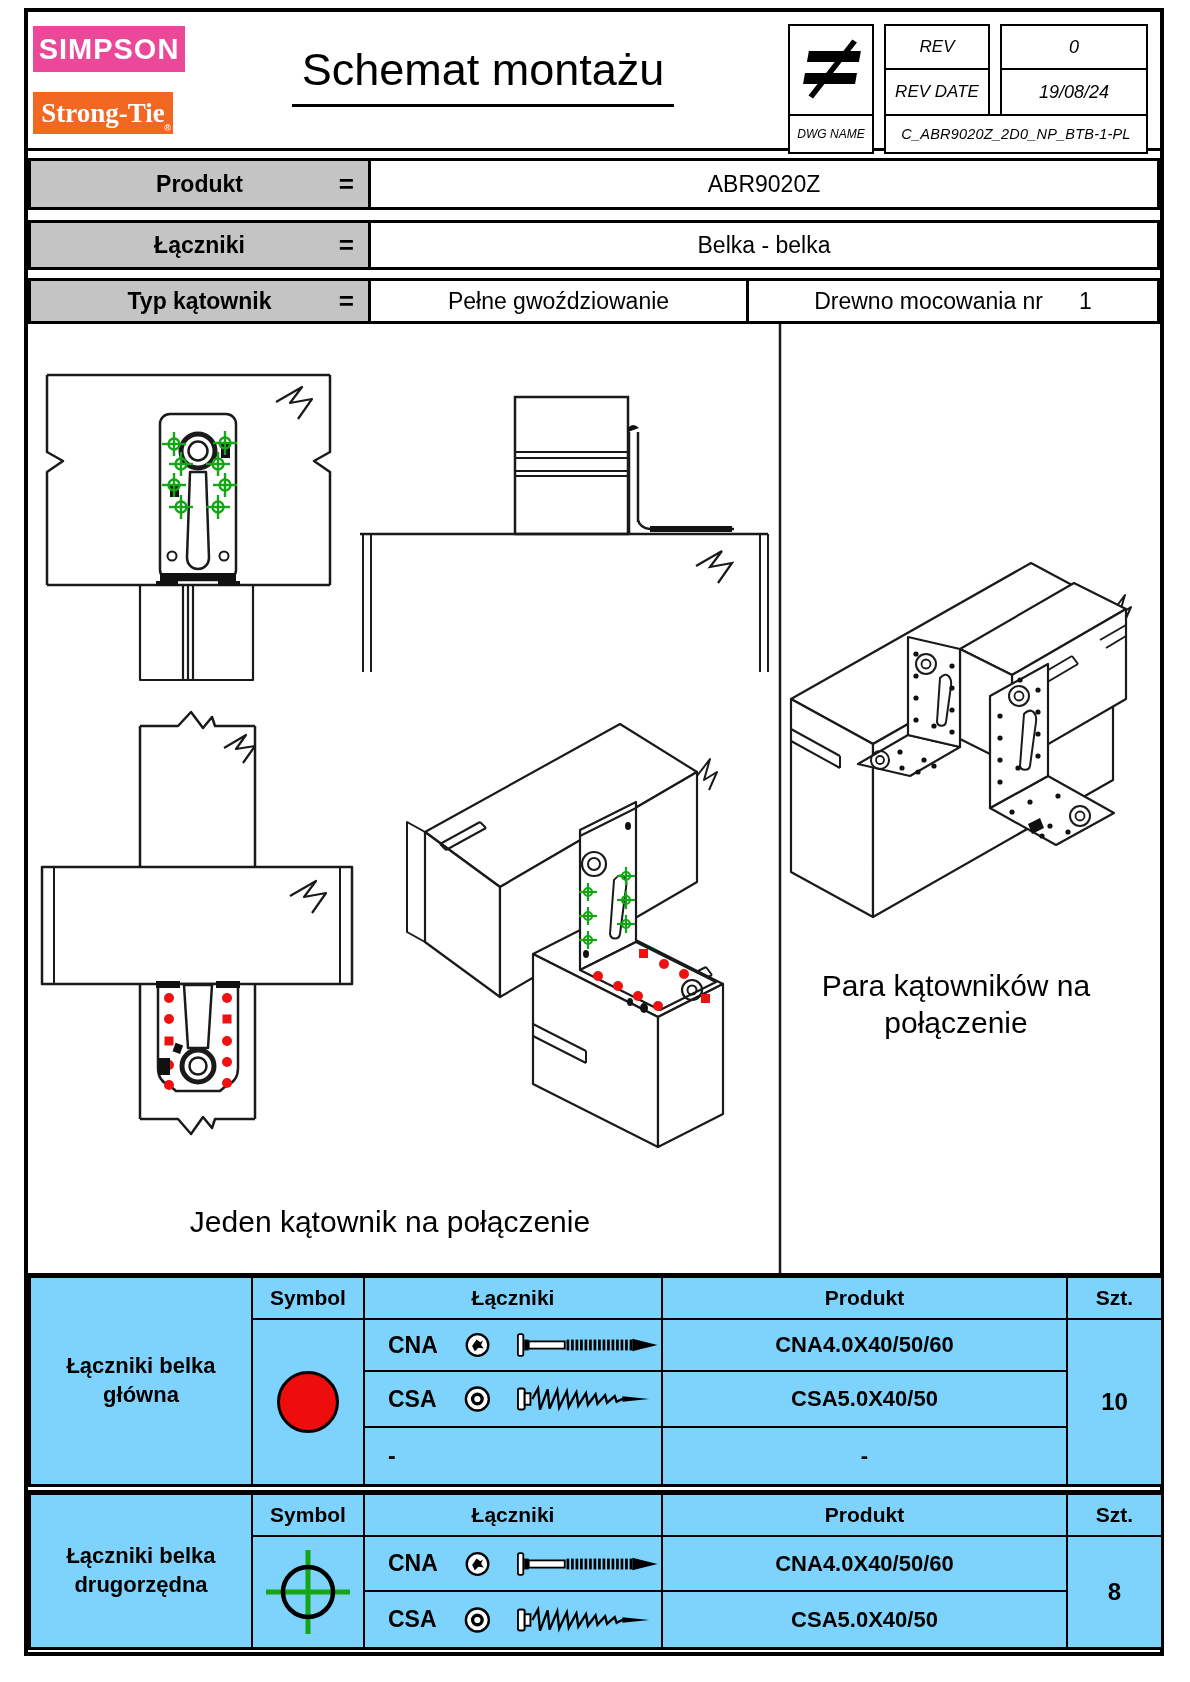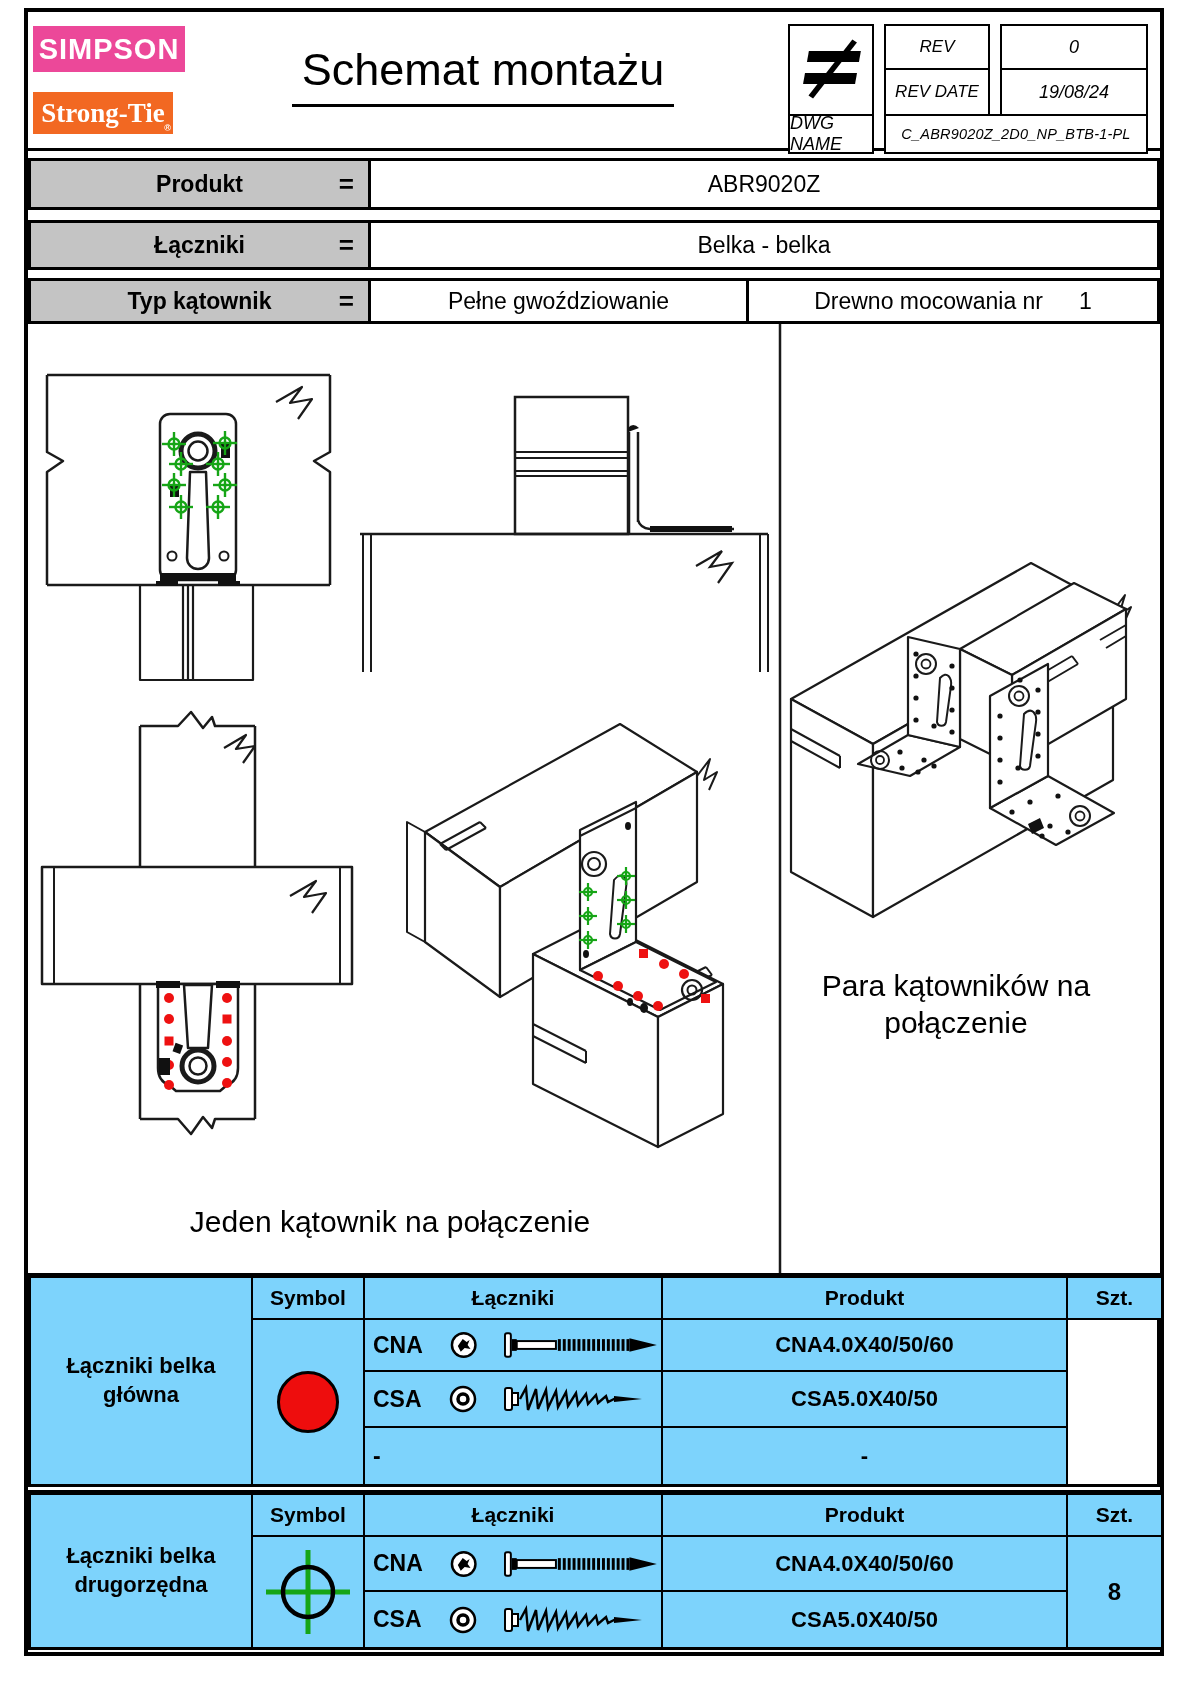--- a/index.html
+++ b/index.html
@@ -11,21 +11,21 @@
   .logo-top{width:152px;height:46px;background:#ec4899;color:#fff;display:flex;align-items:center;justify-content:center;font-weight:bold;font-size:29px;letter-spacing:1px;}
   .logo-bot{position:relative;width:140px;height:42px;background:#f26822;color:#fff;display:flex;align-items:center;justify-content:center;font-family:"Liberation Serif",serif;font-weight:bold;font-size:27px;margin-top:20px;}
   .logo-reg{position:absolute;right:2px;bottom:1px;font-size:9px;font-family:"Liberation Sans",sans-serif;}
   .title-wrap{position:absolute;left:185px;top:32px;width:540px;text-align:center;}
   .title{display:inline-block;font-size:45px;border-bottom:3px solid #000;padding:0 10px 8px 10px;}
   .info{position:absolute;right:0;top:12px;display:grid;grid-template-columns:96px 116px 158px;grid-template-rows:44px 46px 38px;}
   .info>div{border:2px solid #000;display:flex;align-items:center;justify-content:center;background:#fff;margin:0 12px -2px -2px;font-style:italic;}
   .i-proj{grid-column:1;grid-row:1/3;}
   .i-lab{font-size:17px;}
   .i-val{font-size:18px;}
-  .i-dwgl{font-size:18px;}
+  .i-dwgl{font-size:12px;}
   .i-dwgv{grid-column:2/4;font-size:14.5px;letter-spacing:.2px;}
   
   .prow{position:absolute;left:0;width:1132px;display:flex;border:3px solid #000;box-sizing:border-box;background:#fff;}
   .plabel{position:relative;width:337px;background:#c4c4c4;border-right:3px solid #000;display:flex;align-items:center;justify-content:center;font-weight:bold;font-size:23px;flex:none;}
   .peq{position:absolute;right:14px;font-weight:bold;font-size:26px;}
   .pval{flex:1;display:flex;align-items:center;justify-content:center;font-size:23px;}
   .pval.half{flex:none;width:375px;border-right:3px solid #000;}
   .pnum{margin-left:36px;}
   
   .draw{position:absolute;top:312px;left:0;}
@@ -39,21 +39,21 @@
   .ftable>div{border:2px solid #000;margin:0 0 -2px -2px;display:flex;align-items:center;justify-content:center;background:#7dd3fc;}
   .fhead{background:#c4c4c4;font-weight:bold;font-size:21px;}
   .flabel{grid-column:1;background:#c4c4c4;font-weight:bold;font-size:22px;text-align:center;line-height:1.3;}
   .flabel .lblin{width:150px;}
   .fl1{grid-row:1/5;}
   .fl2{grid-row:1/4;}
   .fsym1{grid-column:2;grid-row:2/5;}
   .fsym2{grid-column:2;grid-row:2/4;}
   .fqty1{grid-column:5;grid-row:2/5;font-weight:bold;font-size:24px;}
   .fqty2{grid-column:5;grid-row:2/4;font-weight:bold;font-size:24px;}
-  .fastcell{justify-content:flex-start !important;gap:26px;padding-left:8px;}
+  .fastcell{justify-content:flex-start !important;gap:26px;padding-left:23px;}
   .fcode{font-weight:bold;font-size:23px;}
   .fprod{font-weight:bold;font-size:22px;}
   .red-dot{width:56px;height:56px;border-radius:50%;background:#ee0d0d;border:3px solid #000;}
   svg{display:block;}
   .ln{stroke:#1a1a1a;fill:none;}
   .face{fill:#fff;stroke:#1a1a1a;}
 </style>
 </head>
 <body>
 
@@ -376,20 +376,21 @@
         <polygon points="110,12 110,18 138,15" fill="#000"></polygon>
       </svg>
     </div>
     <div class="fprod" style="grid-column:4;grid-row:3;">CSA5.0X40/50</div>
 
     <div class="fastcell" style="grid-column:3;grid-row:4;">
       <span class="fcode">-</span>
     </div>
     <div class="fprod" style="grid-column:4;grid-row:4;">-</div>
 
+    <div class="fqty1">10</div>
   </div>
 
   <div class="ftable ft2">
     <div class="flabel fl2">
           <span class="lblin">Łączniki belka drugorzędna</span>
         </div>
     <div class="fhead">Symbol</div>
     <div class="fhead">Łączniki</div>
     <div class="fhead">Produkt</div>
     <div class="fhead">Szt.</div>

